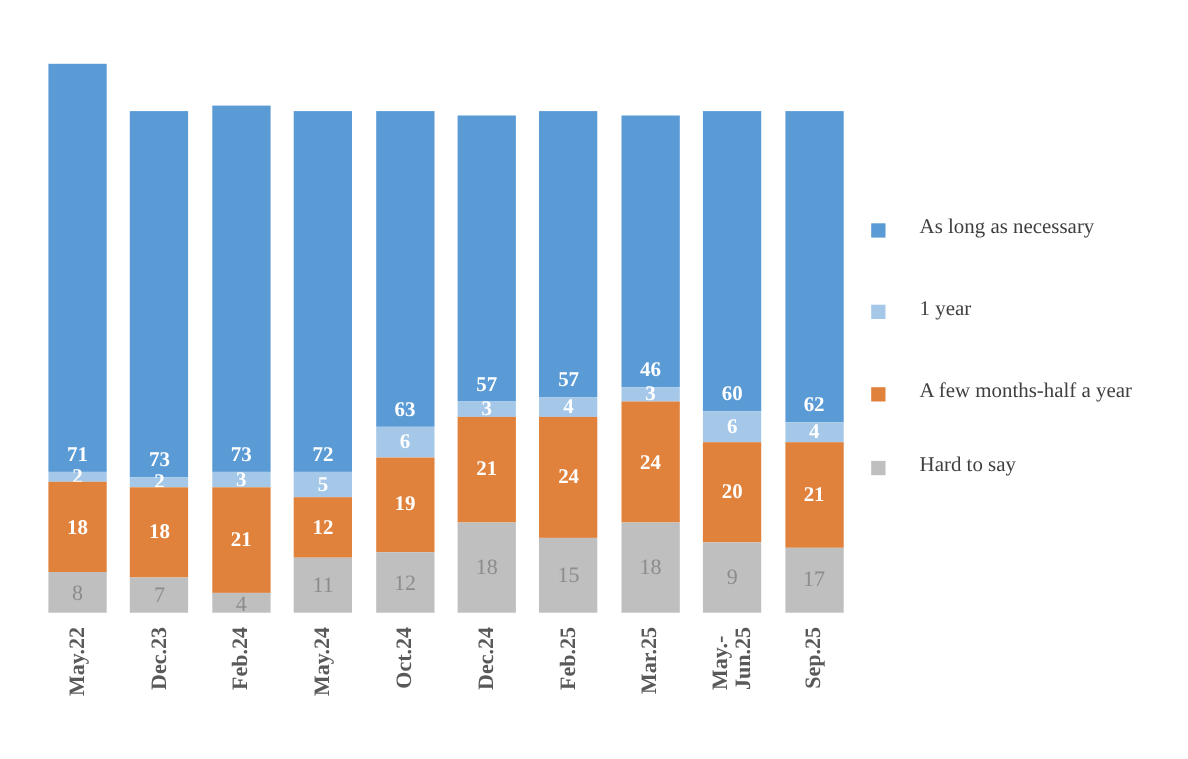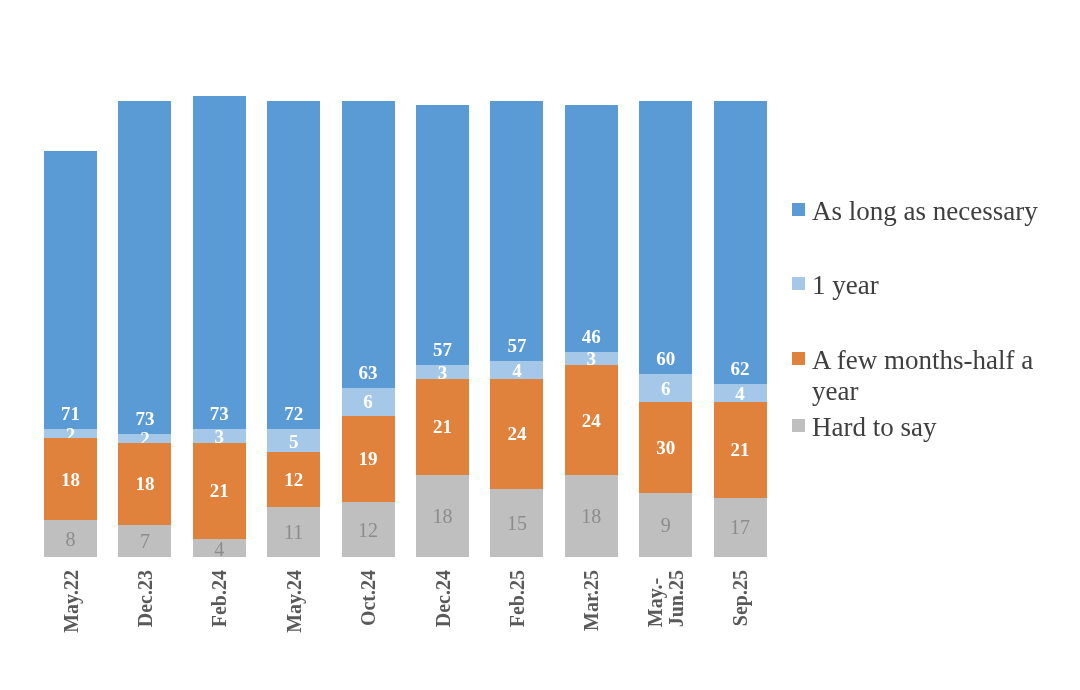--- a/index.html
+++ b/index.html
@@ -140,36 +140,37 @@
     gap: 7px;
   }
   .legend-swatch {
     width: 13px;
     height: 13px;
     margin-top: 7px;
     flex: 0 0 13px;
   }
   .legend-label {
     font-family: "Liberation Serif", "DejaVu Serif", serif;
-    font-size: 27px;
+    font-size: 19px;
     line-height: 1.15;
     color: #3F3F3F;
     max-width: 232px;
+    margin-left: 24px;
   }
 </style>
 </head>
 <body>
 
 <div id="chart-root">
 
 
   <div class="plot-area">
       <div class="bar-column" style="left: 0px;">
         <div class="bar-stack">
-          <div class="seg seg-blue" style="height: 278px;">
+          <div class="seg seg-blue" style="height: 371px;">
             <span class="seg-label">71</span>
           </div>
           <div class="seg seg-lblue tiny" style="height: 9.13px;">
             <span class="seg-label" style="top: 50%; left: 50%; transform: translate(-50%, -50%);">2</span>
           </div>
           <div class="seg seg-orng" style="height: 82.17px;">
             <span class="seg-label">18</span>
           </div>
           <div class="seg seg-gray" style="height: 36.52px;">
             <span class="seg-label">8</span>
@@ -290,21 +291,21 @@
       </div>
       <div class="bar-column" style="left: 595.2px;">
         <div class="bar-stack">
           <div class="seg seg-blue" style="height: 273.9px;">
             <span class="seg-label">60</span>
           </div>
           <div class="seg seg-lblue" style="height: 27.39px;">
             <span class="seg-label">6</span>
           </div>
           <div class="seg seg-orng" style="height: 91.3px;">
-            <span class="seg-label">30</span>
+            <span class="seg-label">20</span>
           </div>
           <div class="seg seg-gray" style="height: 63.91px;">
             <span class="seg-label">9</span>
           </div>
         </div>
       </div>
       <div class="bar-column" style="left: 669.6px;">
         <div class="bar-stack">
           <div class="seg seg-blue" style="height: 283.03px;">
             <span class="seg-label">62</span>

